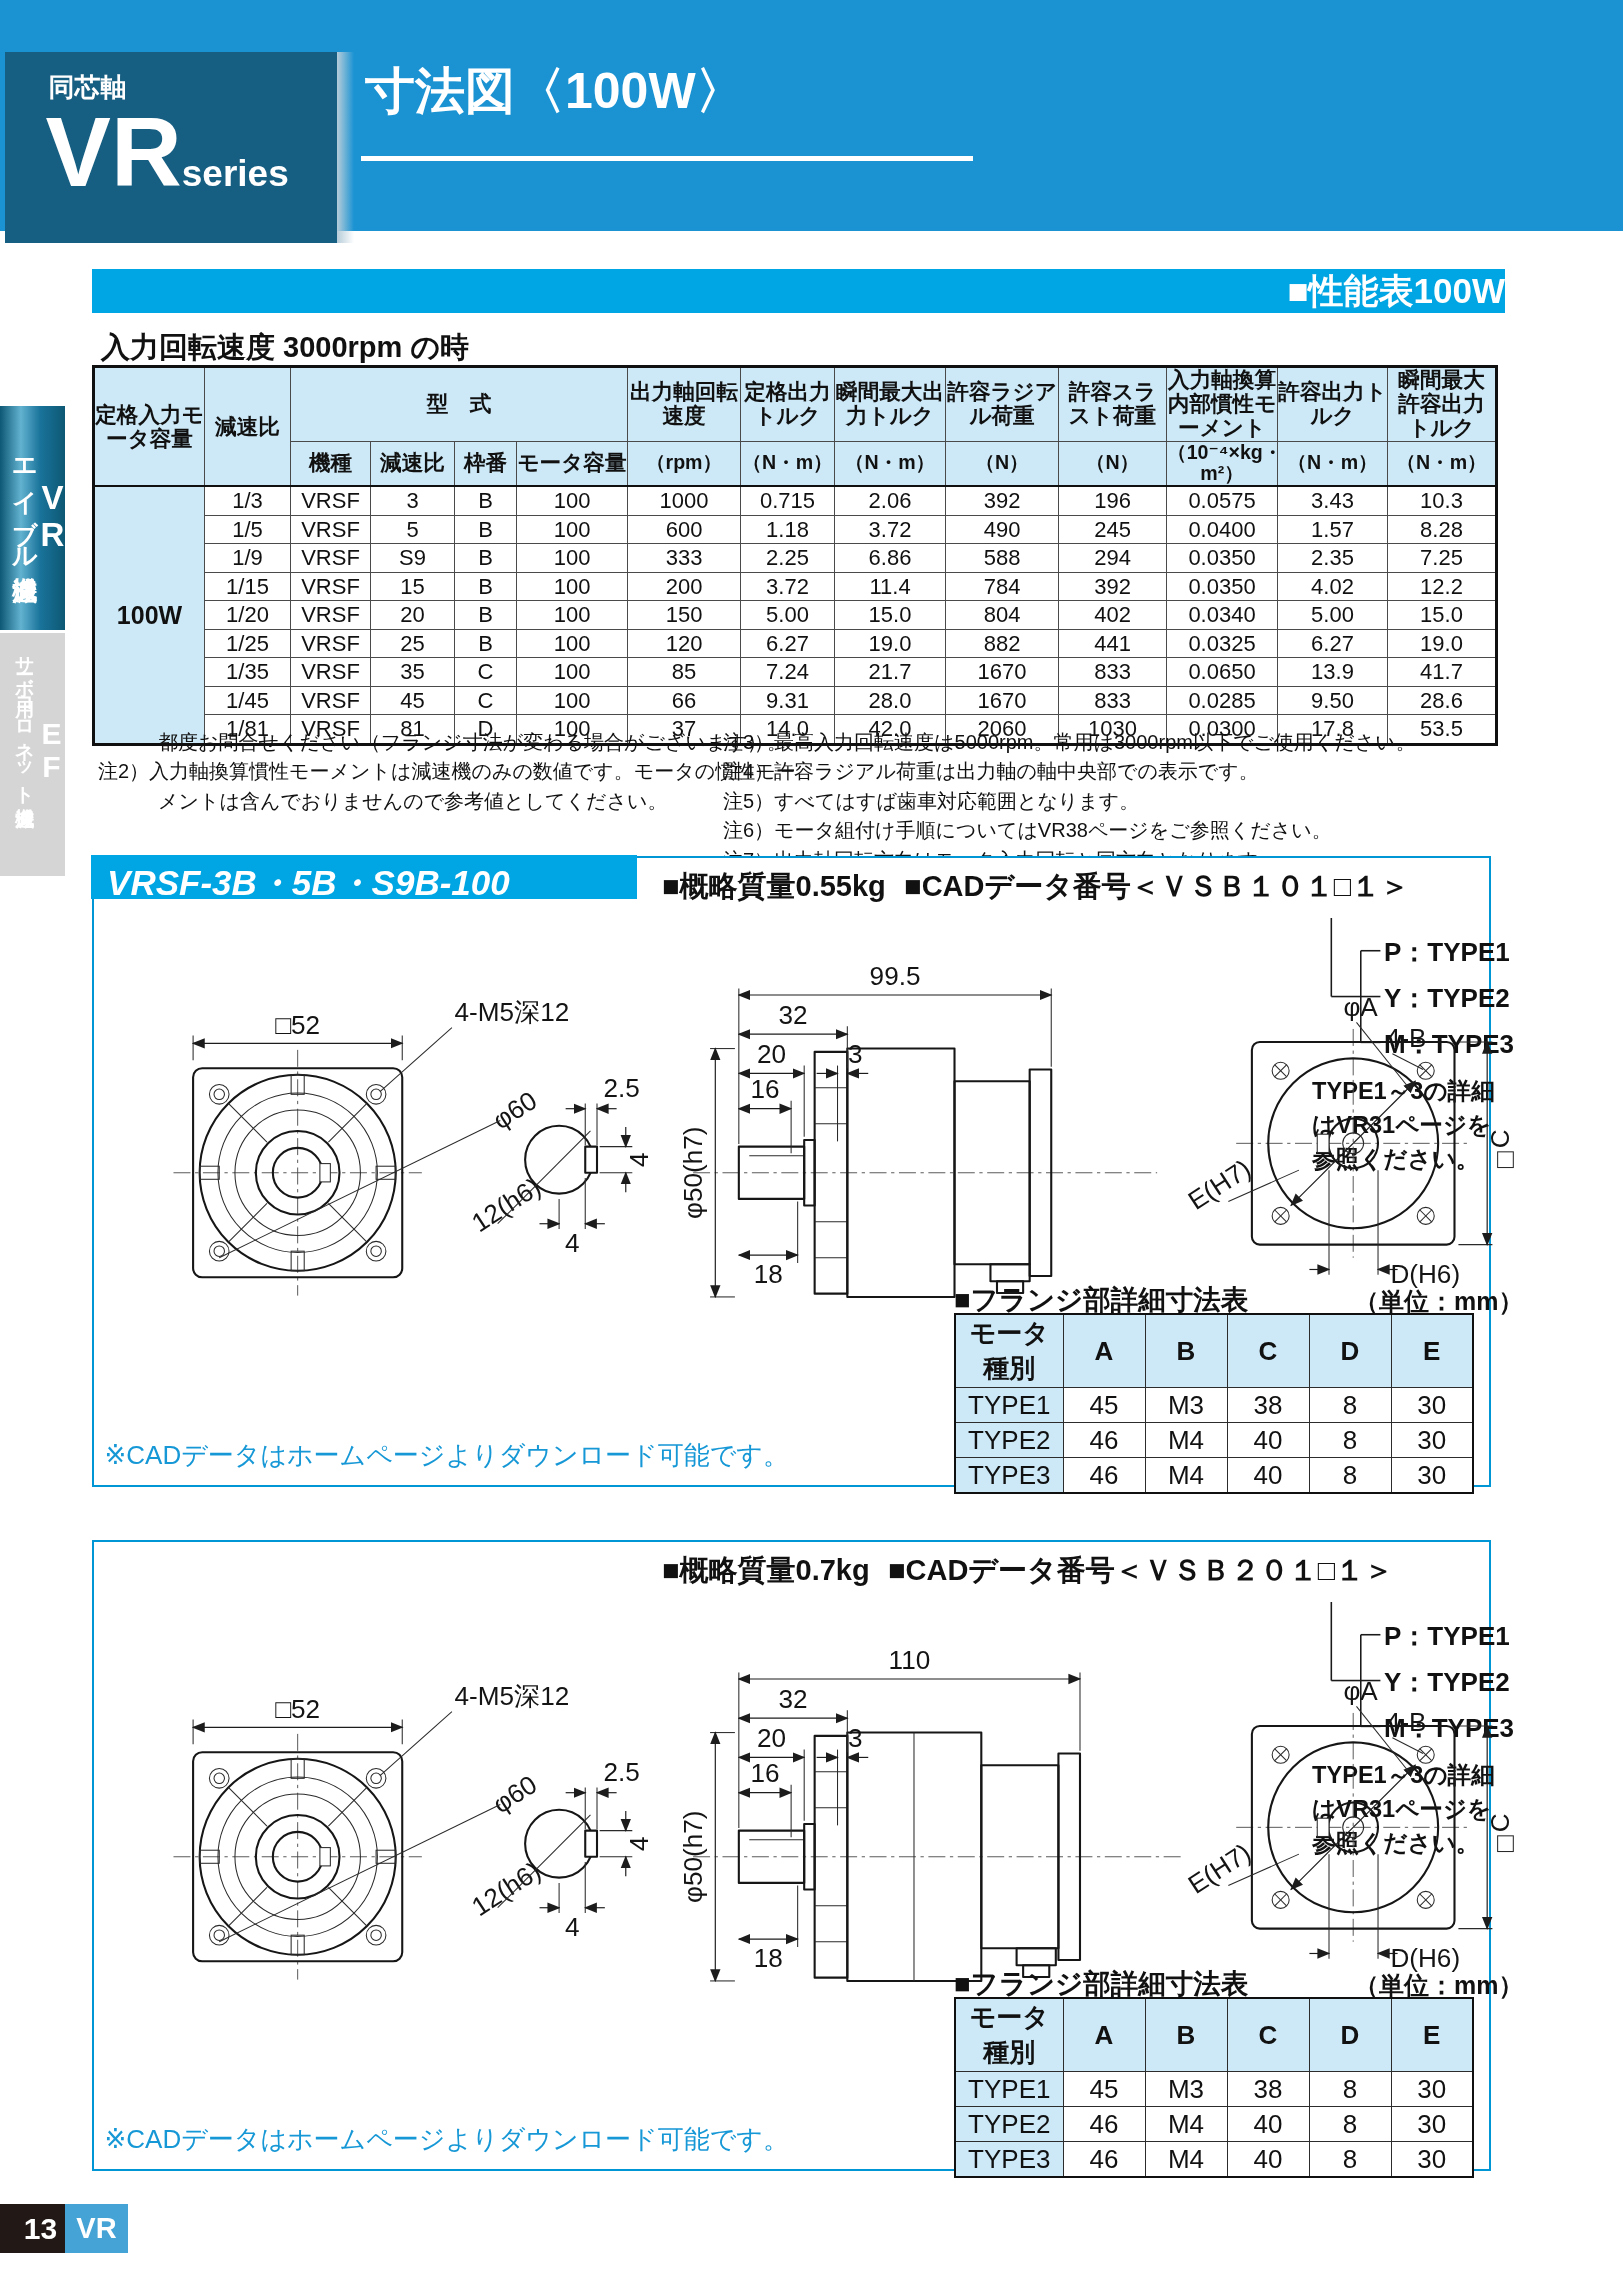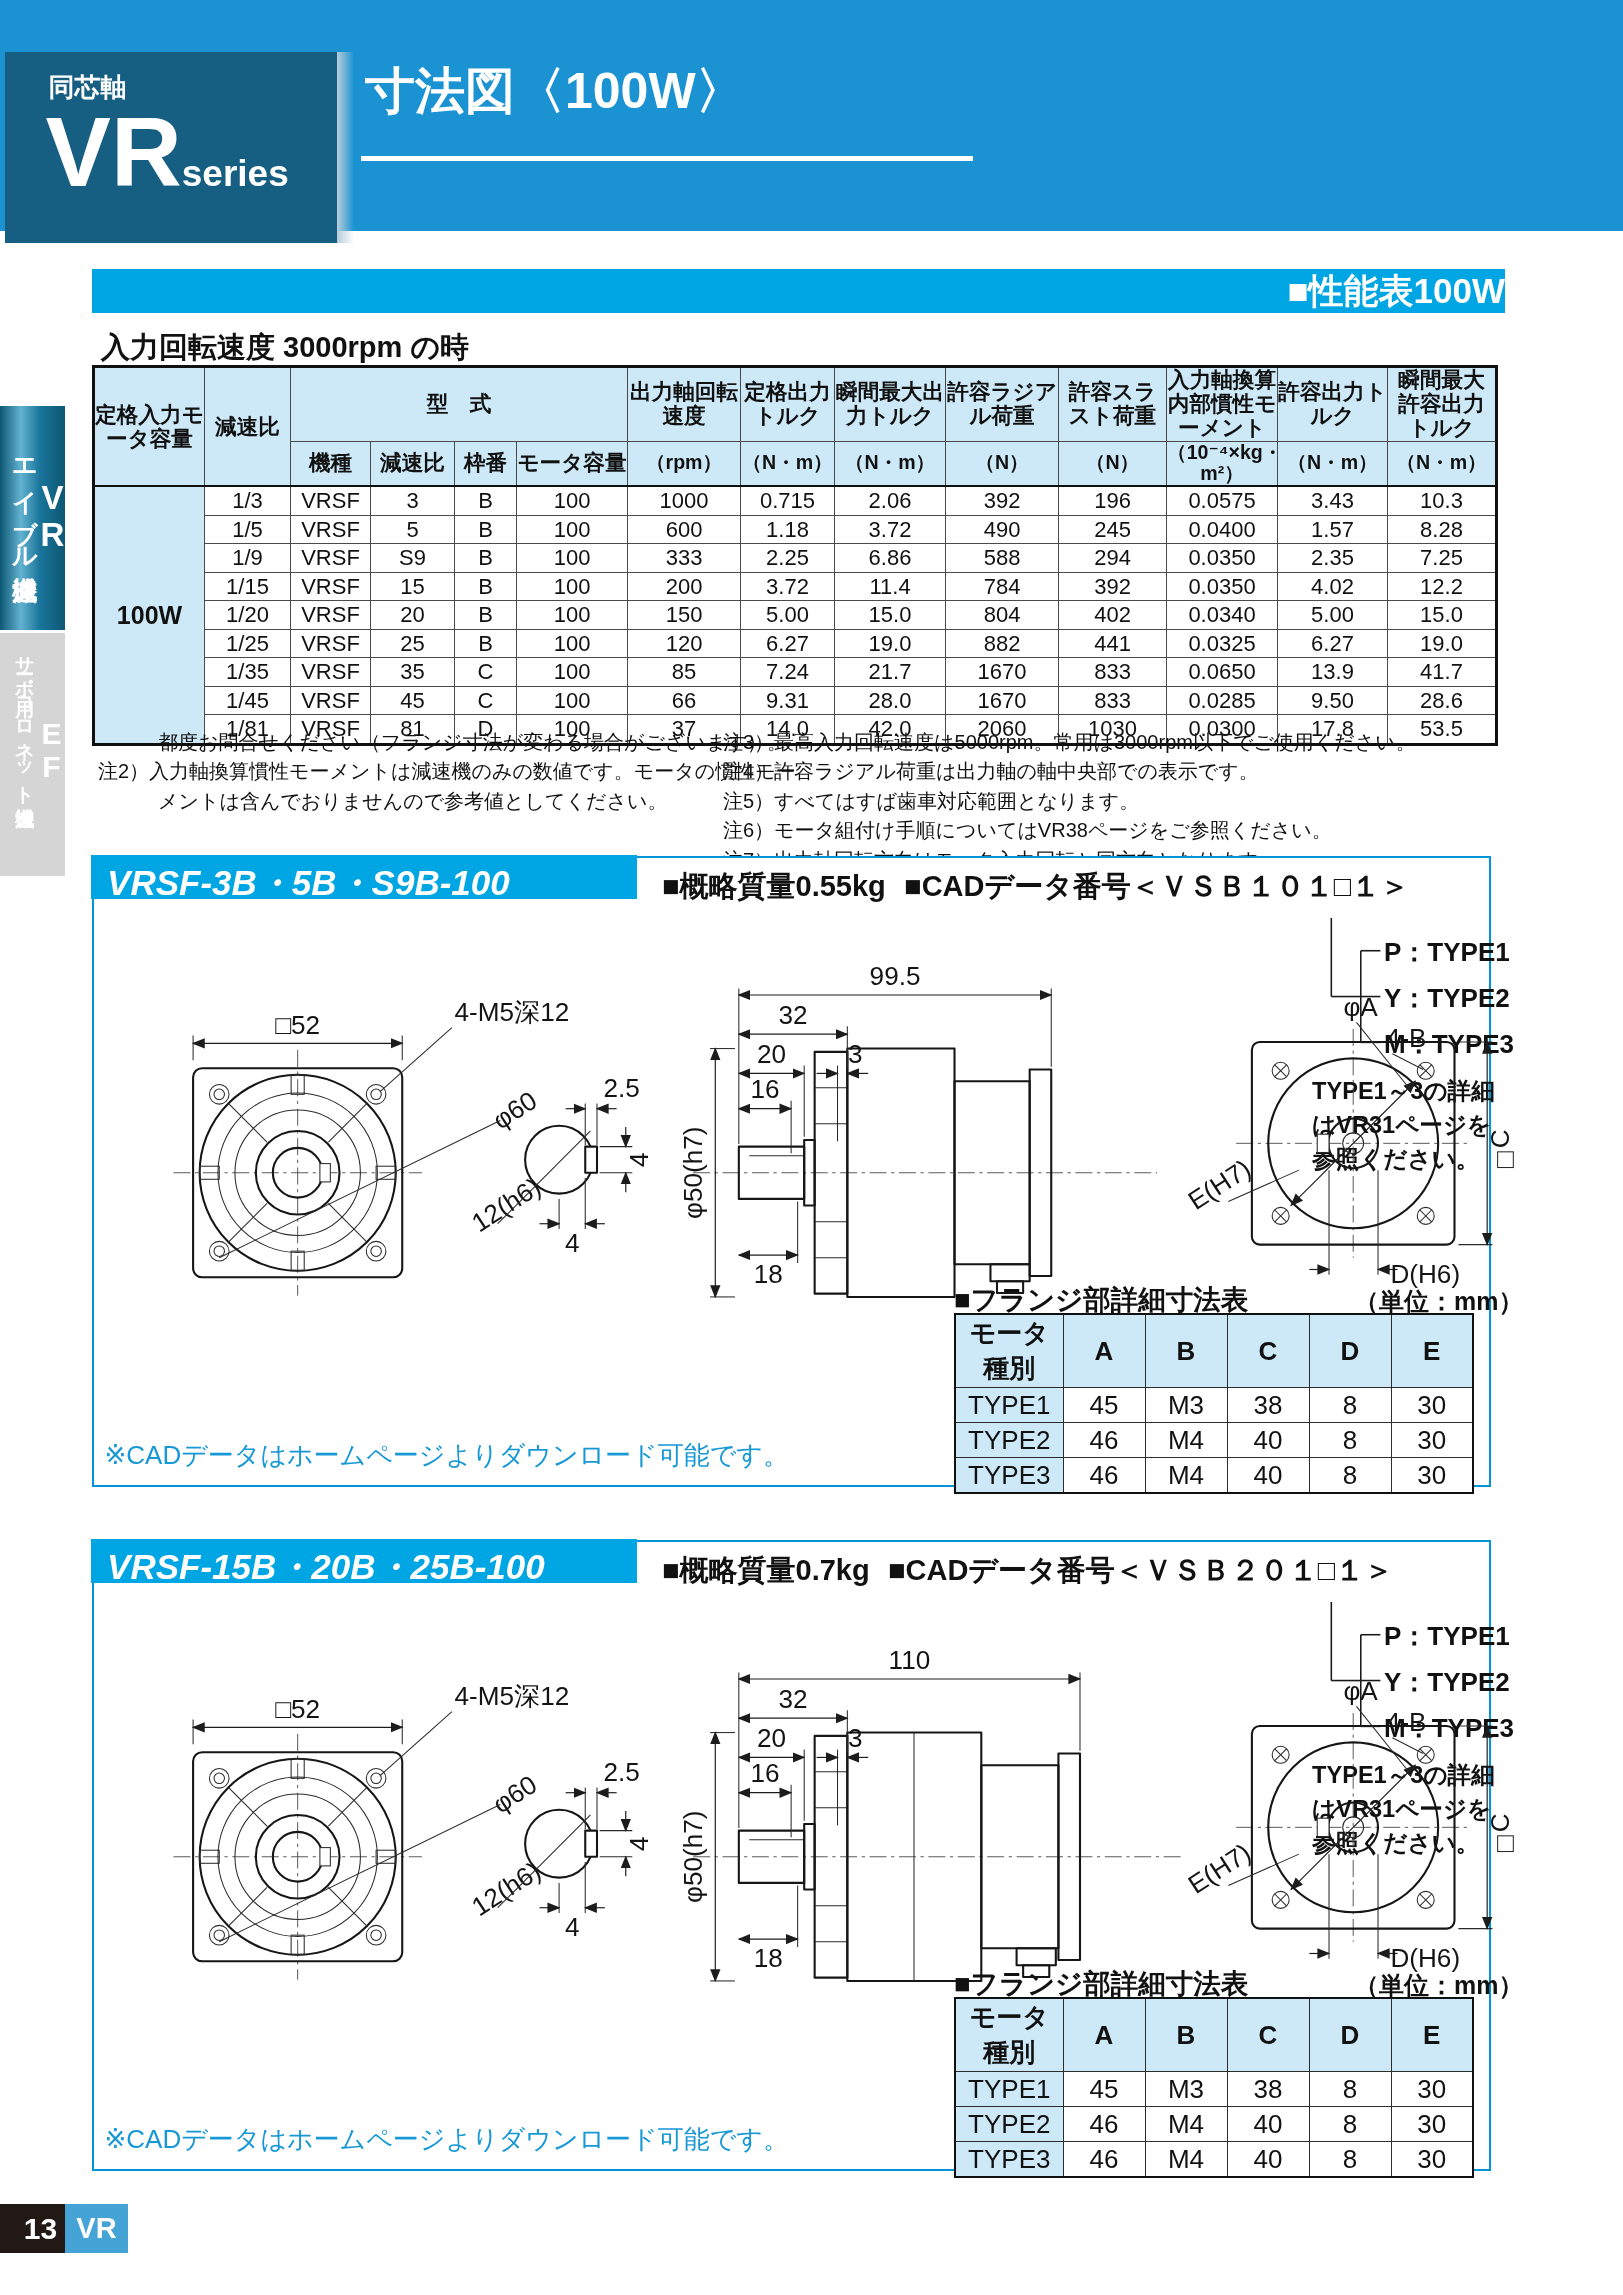--- a/index.html
+++ b/index.html
@@ -518,23 +518,20 @@
               <td>8</td>
               <td>30</td>
             </tr>
           </tbody>
       </table>
     </div>
     <div class="cadnote" style="left:10.5px;top:580px;">※CADデータはホームページよりダウンロード可能です。</div>
   </div>
 
   <div class="ab sect" style="top:1540px;">
-    <div class="sect-bar">
-      <span class="sect-title">VRSF-15B・20B・25B-100</span>
-    </div>
     <div class="sect-meta">
       <span>■概略質量0.7kg</span><span>■CADデータ番号＜ＶＳＢ２０１□１＞</span>
     </div>
 
     <svg class="ab tree" style="left:1211px;top:60px;" width="105" height="144" viewBox="0 0 160 220">
       <line x1="40" y1="0" x2="40" y2="120"></line>
         <line x1="40" y1="120" x2="85" y2="120"></line>
       <line x1="85" y1="50" x2="85" y2="190"></line>
       <line x1="85" y1="50" x2="115" y2="50"></line>
         <line x1="85" y1="120" x2="115" y2="120"></line>

